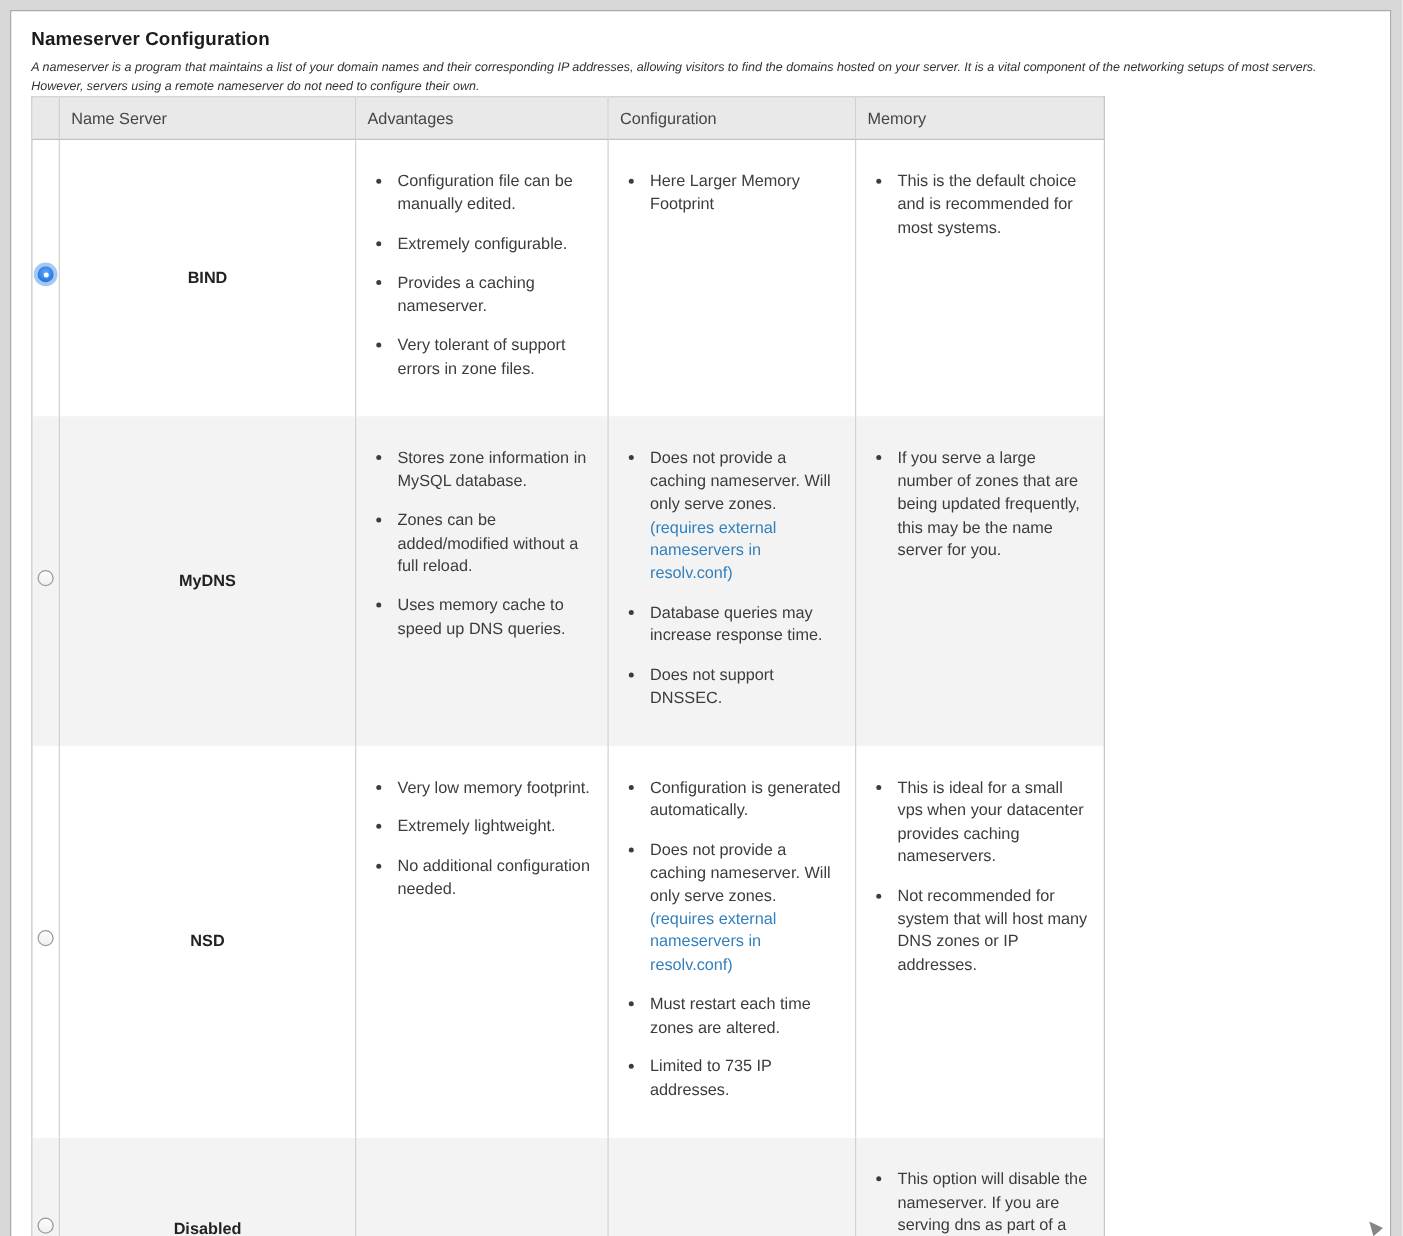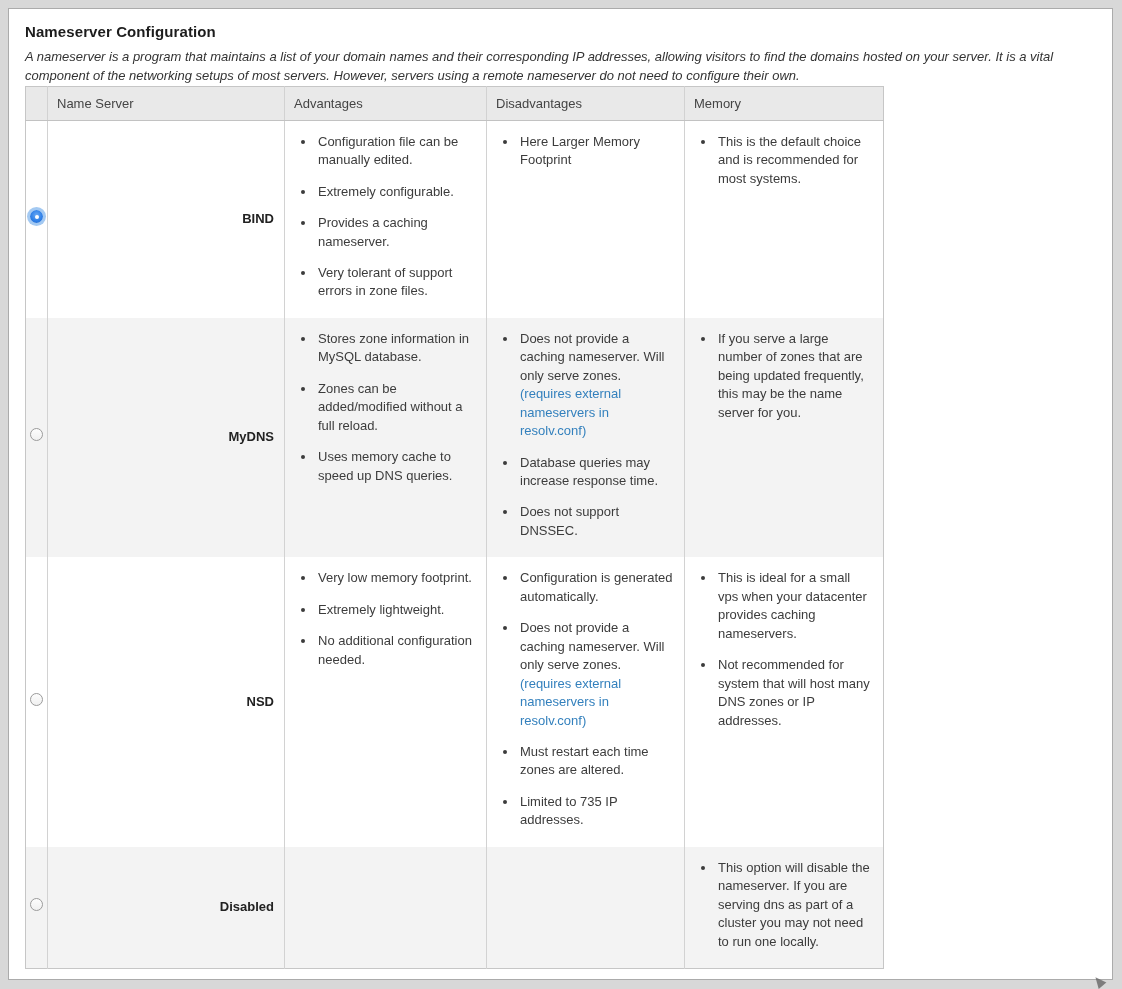--- a/index.html
+++ b/index.html
@@ -31,21 +31,21 @@
     width:1105px;min-height:967px;
     background:var(--panel-bg);
     border:1px solid var(--panel-border);
     padding:14px 16px 10px 16px;
   }
   h1.page-title{
     font-size:15px;font-weight:bold;color:var(--title-color);
     margin:0 0 8px 0;letter-spacing:.1px;
   }
   p.desc{
-    font-size:13px;font-style:italic;line-height:1.45;color:#333;
+    font-size:10px;font-style:italic;line-height:1.45;color:#333;
     margin:0;max-width:1070px;
   }
   p.instruction{
     font-size:13px;color:#333;margin:24px 0 13px 0;
   }
   table.ns-table{
     border-collapse:collapse;table-layout:fixed;width:858px;
     border:1px solid var(--table-border);
   }
   .ns-table th{
@@ -54,32 +54,32 @@
     padding:7px 9px;height:34px;
     border-left:1px solid var(--cell-border);
     border-bottom:1px solid #c2c2c2;
     overflow:hidden;white-space:nowrap;
   }
   .ns-table th:first-child{border-left:none;}
   .ns-table td{
     border-left:1px solid var(--cell-border);
     vertical-align:top;
     font-size:13px;line-height:1.42;color:var(--text);
-    padding:4px 10px;
+    padding:16px 10px;
     overflow:hidden;
   }
   .ns-table td:first-child{border-left:none;}
   .ns-table tbody tr:nth-child(even){background:var(--row-alt-bg);}
   tr.row-0{height:195px;}
   tr.row-1{height:215px;}
   tr.row-2{height:285px;}
   tr.row-3{height:113px;}
   td.radio-cell{vertical-align:middle;text-align:center;padding:0;}
   td.name-cell{
-    vertical-align:middle;text-align:right;
+    vertical-align:middle;text-align:center;
     font-weight:bold;color:#222;font-size:13px;
   }
   td.list-cell ul{margin:8px 0 0 0;padding:0 0 0 21px;}
   td.list-cell li{margin:0 0 13px 0;padding-left:2px;}
   td.list-cell a{color:var(--link);text-decoration:none;}
   
   .radio{
     display:inline-block;width:13px;height:13px;border-radius:50%;
     background:linear-gradient(#fdfdfd,#f0f0f0);
     border:1px solid #9b9b9b;position:relative;cursor:pointer;
@@ -113,21 +113,21 @@
       <col style="width:237px">
       <col style="width:202px">
       <col style="width:198px">
       <col style="width:199px">
     </colgroup>
     <thead>
       <tr>
         <th></th>
         <th>Name Server</th>
         <th>Advantages</th>
-        <th>Disadvantages</th>
+        <th>Configuration</th>
         <th>Memory</th>
       </tr>
     </thead>
     <tbody>
         <tr class="row-0">
           <td class="radio-cell"><span class="radio selected" role="radio" aria-checked="true"><span class="dot"></span></span></td>
           <td class="name-cell">BIND</td>
           <td class="list-cell">
             <ul>
               <li>Configuration file can be manually edited.</li>

